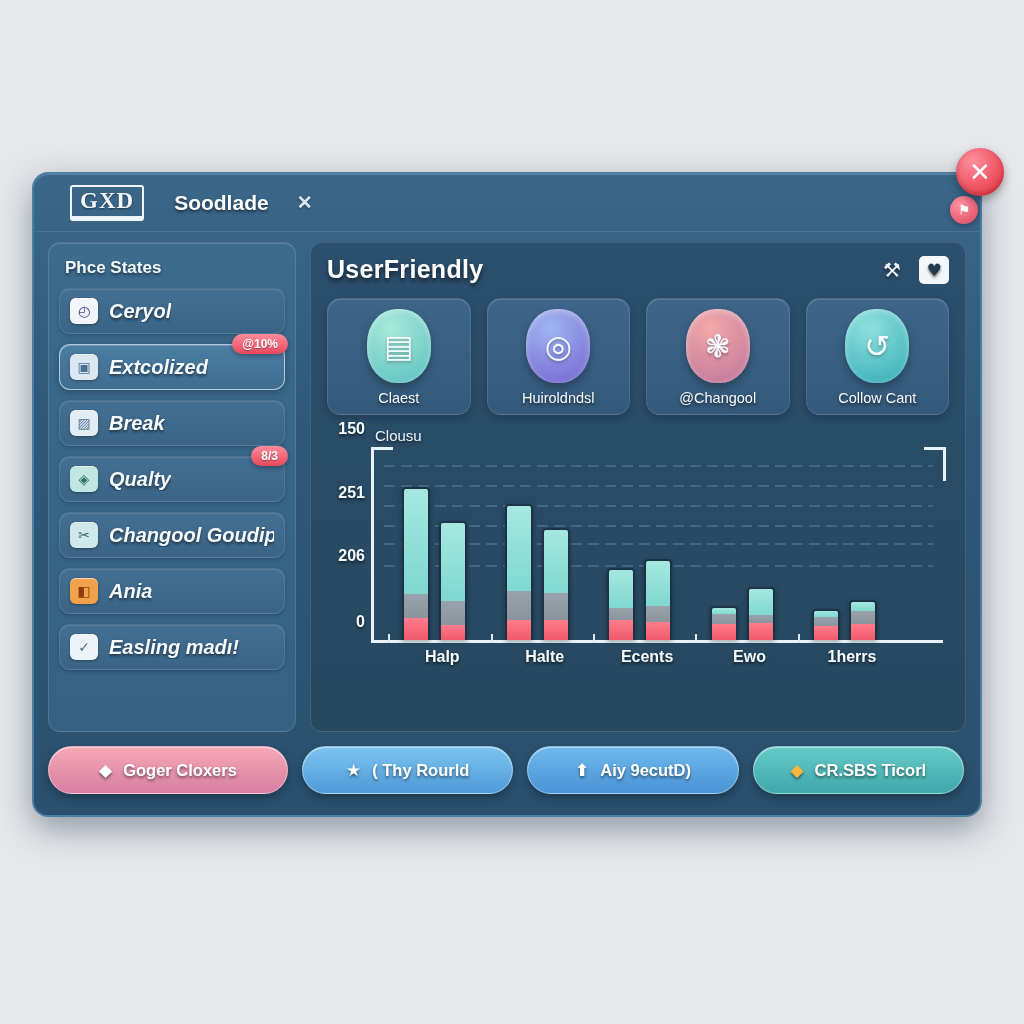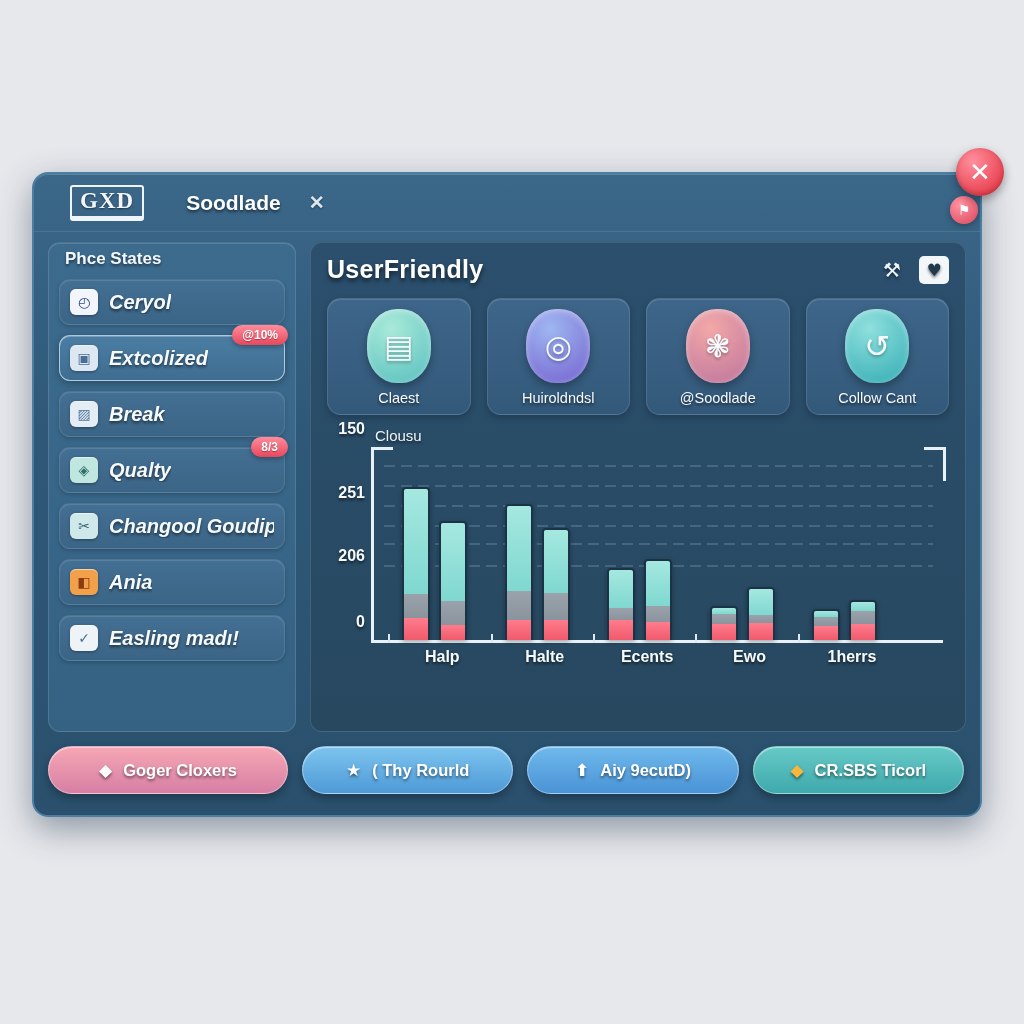--- a/index.html
+++ b/index.html
@@ -35,21 +35,21 @@
     font-weight: bold; font-size: 23px; letter-spacing: 1px;
     color: #f2f6fa;
     border: 2px solid #eef4f9;
     border-bottom-width: 5px;
     padding: 1px 8px 2px;
     border-radius: 3px;
     text-shadow: 0 1px 2px rgba(0,0,0,.5);
     font-family: "Liberation Serif", serif;
   }
   #tab-title {
-    margin-left: 42px;
+    margin-left: 30px;
     font-size: 21px; font-weight: bold; color: #fdfefe;
     text-shadow: 0 2px 3px rgba(0,0,0,.55);
   }
   #tab-close {
     margin-left: 28px; font-size: 19px; font-weight: bold;
     color: #e9f2f8; text-shadow: 0 1px 2px rgba(0,0,0,.5);
     cursor: pointer; opacity: .92;
   }
   #center-title {
     position: absolute; left: 0; right: 0; text-align: center;
@@ -86,21 +86,21 @@
     padding: 10px 14px 0 14px;
     height: 500px;
   }
 
   
   #sidebar {
     width: 248px;
     background: linear-gradient(180deg,#3c6b8e,#356283);
     border-radius: 12px;
     border: 1px solid rgba(255,255,255,.13);
-    padding: 4px 10px;
+    padding: 13px 10px;
     box-shadow: inset 0 1px 0 rgba(255,255,255,.14);
     overflow: hidden;
   }
   #sidebar-heading {
     font-size: 17px; font-weight: bold; color: #f4f9fc;
     padding: 2px 6px 10px;
     text-shadow: 0 2px 3px rgba(0,0,0,.5);
   }
   .side-item {
     position: relative;
@@ -348,21 +348,21 @@
           <div class="card">
             <div class="card-ico" style="background: radial-gradient(circle at 38% 26%, rgb(169, 234, 217), rgb(105, 200, 196) 78%);">▤</div>
             <div class="card-lbl">Claest</div>
           </div>
           <div class="card">
             <div class="card-ico" style="background: radial-gradient(circle at 38% 26%, rgb(159, 182, 242), rgb(125, 116, 214) 78%);">◎</div>
             <div class="card-lbl">Huiroldndsl</div>
           </div>
           <div class="card">
             <div class="card-ico" style="background: radial-gradient(circle at 38% 26%, rgb(243, 168, 168), rgb(200, 127, 158) 78%);">❃</div>
-            <div class="card-lbl">@Soodlade</div>
+            <div class="card-lbl">@Changool</div>
           </div>
           <div class="card">
             <div class="card-ico" style="background: radial-gradient(circle at 38% 26%, rgb(143, 224, 221), rgb(70, 183, 189) 78%);">↺</div>
             <div class="card-lbl">Collow Cant</div>
           </div>
         </div>
 
       <div id="chart-wrap">
         <div id="chart-title">Clousu</div>
         <div id="plot">

